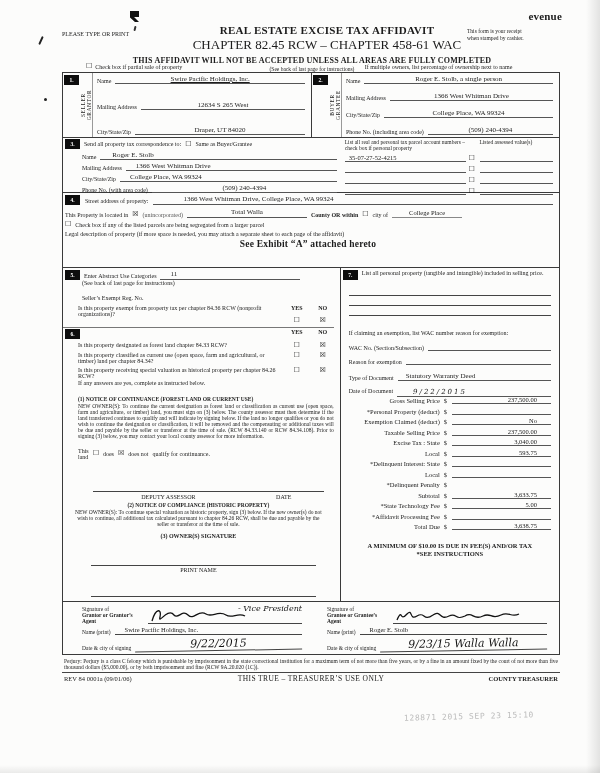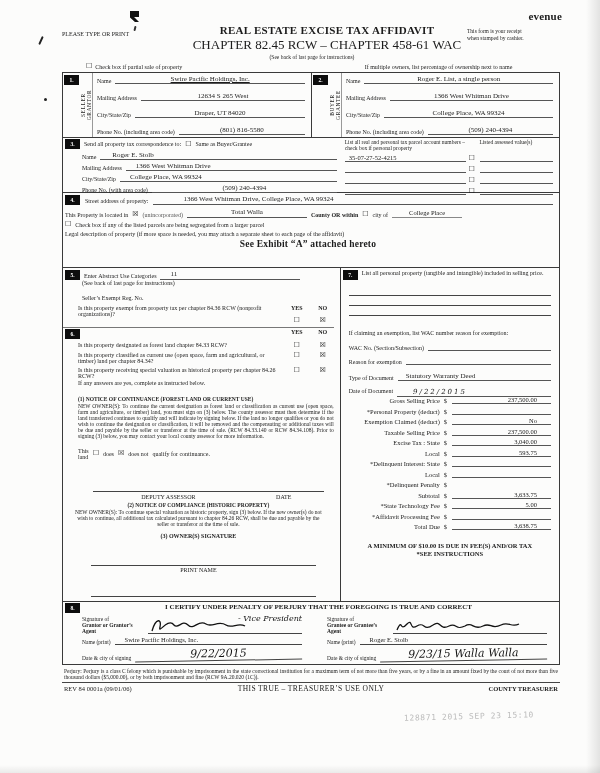--- a/index.html
+++ b/index.html
@@ -131,20 +131,21 @@
       <div class="hdr-left t6">PLEASE TYPE OR PRINT</div>
       <div class="hdr-mid">
         <div class="title">REAL ESTATE EXCISE TAX AFFIDAVIT</div>
         <div class="subtitle">CHAPTER 82.45 RCW – CHAPTER 458-61 WAC</div>
       </div>
       <div class="hdr-right">
         <div>This form is your receipt</div>
         <div>when stamped by cashier.</div>
       </div>
     </div>
+    <div class="warning">THIS AFFIDAVIT WILL NOT BE ACCEPTED UNLESS ALL AREAS ARE FULLY COMPLETED</div>
     <div class="seeback">(See back of last page for instructions)</div>
   </div>
 
   <div class="form">
     <div class="row0">
       <div class="half">
         <span class="cb">☐</span>
         <span>Check box if partial sale of property</span>
       </div>
       <div class="half" style="justify-content:center;">If multiple owners, list percentage of ownership next to name</div>
@@ -166,37 +167,33 @@
                 <span class="ul" style="text-decoration:underline;">Swire Pacific Holdings, Inc.</span>
               </div>
             <div class="frow">
                 <span>Mailing Address</span>
                 <span class="ul">12634 S 265 West</span>
               </div>
             <div class="frow">
                 <span>City/State/Zip</span>
                 <span class="ul">Draper, UT 84020</span>
               </div>
-            <div class="frow">
-                <span>Phone No. (including area code)</span>
-                <span class="ul">(801) 816-5580</span>
-              </div>
           </div>
         </div>
         <div class="party">
           <div class="badge-col">
               <span class="badge">2.</span>
             </div>
           <div class="vcol">
             <div class="vinner"><span>BUYER</span><br><span>GRANTEE</span></div>
           </div>
           <div class="fields">
             <div class="frow">
                 <span>Name</span>
-                <span class="ul">Roger E. List, a single person</span>
+                <span class="ul">Roger E. Stolb, a single person</span>
               </div>
             <div class="frow">
                 <span>Mailing Address</span>
                 <span class="ul">1366 West Whitman Drive</span>
               </div>
             <div class="frow">
                 <span>City/State/Zip</span>
                 <span class="ul">College Place, WA 99324</span>
               </div>
             <div class="frow">
@@ -451,24 +448,20 @@
                 <span class="mval">3,638.75</span>
               </div>
           </div>
 
           <div class="t65 b c" style="margin-top:12px;">A MINIMUM OF $10.00 IS DUE IN FEE(S) AND/OR TAX</div>
           <div class="t65 b c">*SEE INSTRUCTIONS</div>
         </div>
       </div>
 
       <div class="sec8">
-        <div class="certify">
-          <span class="badge" style="margin-left:2px;">8.</span>
-          <span class="t7 b" style="flex:1; text-align:center;">I CERTIFY UNDER PENALTY OF PERJURY THAT THE FOREGOING IS TRUE AND CORRECT</span>
-        </div>
         <div class="sigcols">
           <div class="sighalf">
             <div class="sigrow" style="margin-top:2px;">
               <span style="width:62px;">
                 <span>Signature of</span><br>
                 <span class="b">Grantor or Grantor’s Agent</span>
               </span>
               <span class="ul2" style="height:16px;">
                 <svg class="sigsvg" width="100" height="20" viewBox="0 0 100 20">
                   <path d="M4,16 C8,2 14,4 12,12 C10,20 20,2 26,10 C30,15 34,4 40,10 C46,16 50,4 58,9 C64,13 70,5 78,10 C84,14 90,7 97,11" stroke="#111" stroke-width="1.3" fill="none"></path>

